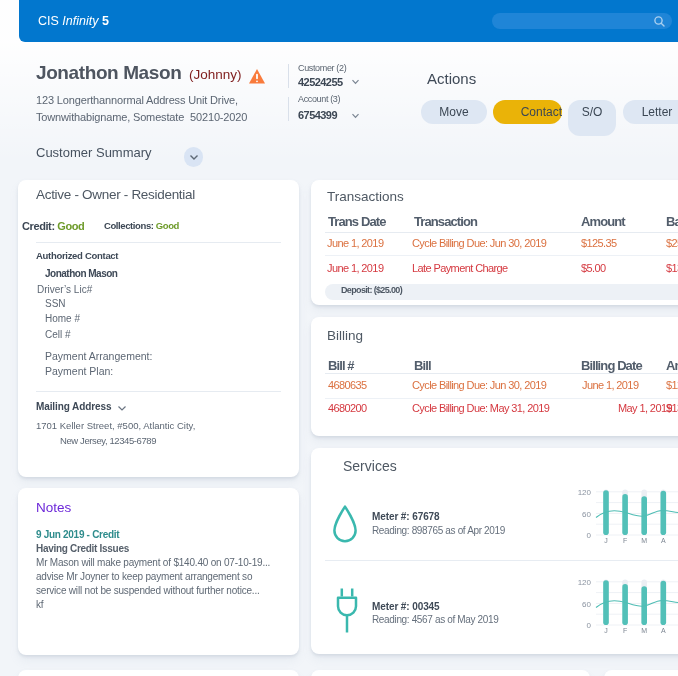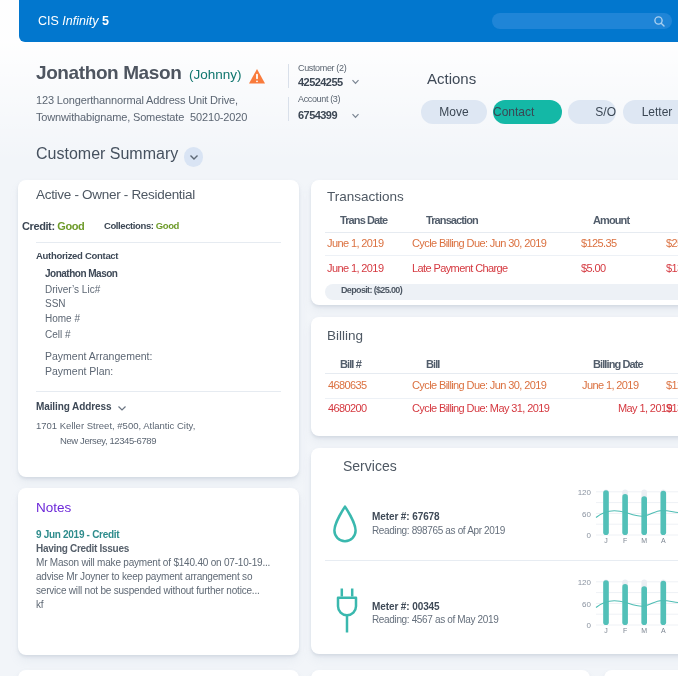--- a/index.html
+++ b/index.html
@@ -2,42 +2,42 @@
 <html><head>
 <meta charset="utf-8">
 <style>
   * { margin:0; padding:0; box-sizing:border-box; }
   html,body { width:678px; height:676px; overflow:hidden; }
   body { background:#f2f5f9; font-family:"Liberation Sans", sans-serif; position:relative; }
   .abs { position:absolute; white-space:nowrap; line-height:1; }
   .card { position:absolute; background:#fff; border-radius:8px;
           box-shadow:0 2px 3px rgba(150,163,185,.25), 0 6px 10px rgba(150,163,185,.10); }
   .hdr { font-size:13.5px; color:#4e5863; }
-  .th { font-size:11px; font-weight:bold; color:#525d6b; letter-spacing:-0.9px;margin-left:12px; }
+  .th { font-size:13px; font-weight:bold; color:#525d6b; letter-spacing:-0.9px; }
   .td { font-size:11px; letter-spacing:-0.6px; }
   .orange { color:#db7140; }
   .red { color:#d53940; }
   .divline { position:absolute; height:1px; background:#e6ebf1; }
 </style>
 </head>
 <body>
 
 <div class="abs" style="left:0;top:0;width:678px;height:162px;background:linear-gradient(rgba(255,255,255,.92) 42px,rgba(255,255,255,0));"></div>
 
 <div class="abs" style="left:19px;top:0;width:680px;height:42px;background:#0277ce;border-radius:0 0 0 6px;"></div>
 <div class="abs" style="left:38px;top:15.3px;font-size:12.5px;color:#fff;">CIS <i>Infinity</i> <b>5</b></div>
 
 <div class="abs" style="left:492px;top:13px;width:180px;height:16px;background:#1f85d7;border-radius:8px;"></div>
 <svg class="abs" style="left:650px;top:14px;" width="18" height="15" viewBox="0 0 18 15">
   <circle cx="8.5" cy="6.5" r="3.6" fill="none" stroke="#a9cfef" stroke-width="1.4"></circle>
   <line x1="11.2" y1="9.2" x2="14" y2="12" stroke="#a9cfef" stroke-width="1.4" stroke-linecap="round"></line>
 </svg>
 
 <div class="abs" style="left:36px;top:62.5px;font-size:19px;letter-spacing:-0.4px;font-weight:bold;color:#4e5560;">Jonathon Mason</div>
-<div class="abs" style="left:189px;top:67.5px;font-size:13.5px;color:#0f766e;">(Johnny)</div>
+<div class="abs" style="left:189px;top:67.5px;font-size:13.5px;color:#7f1d1d;">(Johnny)</div>
 <svg class="abs" style="left:247.5px;top:67.5px;" width="18" height="17" viewBox="0 0 18 17">
   <path d="M9 1 L17 15.6 H1 Z" fill="#f97b3c"></path>
   <rect x="8.1" y="5.8" width="1.8" height="5.4" rx=".9" fill="#fff"></rect>
   <rect x="8.1" y="12.4" width="1.8" height="1.8" rx=".9" fill="#fff"></rect>
 </svg>
 <div class="abs" style="left:36px;top:92.3px;font-size:11px;letter-spacing:-0.15px;color:#5b6572;line-height:16.5px;">123 Longerthannormal Address Unit Drive,<br>Townwithabigname, Somestate&nbsp;&nbsp;50210-2020</div>
 
 <div class="abs" style="left:288px;top:64px;width:1px;height:24px;background:#d9e0ea;"></div>
 <div class="abs" style="left:288px;top:97px;width:1px;height:24px;background:#d9e0ea;"></div>
 <div class="abs" style="left:298px;top:63.5px;font-size:9px;letter-spacing:-0.35px;color:#5a6470;">Customer (2)</div>
@@ -46,38 +46,38 @@
     <path d="M1.5 1.2 L4.5 4.4 L7.5 1.2" fill="none" stroke="#7a8592" stroke-width="1.2"></path>
   </svg>
 <div class="abs" style="left:298px;top:95.4px;font-size:9px;letter-spacing:-0.35px;color:#5a6470;">Account (3)</div>
 <div class="abs" style="left:298px;top:109.5px;font-size:11px;letter-spacing:-0.55px;font-weight:bold;color:#3c4754;">6754399</div>
 <svg class="abs" style="left:351px;top:112.5px;" width="9" height="6" viewBox="0 0 9 6">
     <path d="M1.5 1.2 L4.5 4.4 L7.5 1.2" fill="none" stroke="#7a8592" stroke-width="1.2"></path>
   </svg>
 
 <div class="abs" style="left:427px;top:71px;font-size:15px;color:#3f4a57;">Actions</div>
 <div class="abs" style="left:421px;top:100px;width:66px;height:24px;background:#dee7f3;border-radius:12px;font-size:12px;color:#3b4754;text-align:center;line-height:24px;">Move</div>
-<div class="abs" style="left:493px;top:100px;width:69px;height:24px;background:#14b8a6;border-radius:12px;font-size:12px;color:#3b4754;text-align:left;line-height:24px;">Contact</div>
-<div class="abs" style="left:568px;top:100px;width:48px;height:24px;background:#dee7f3;border-radius:12px;font-size:12px;color:#3b4754;text-align:right;line-height:24px;">S/O</div>
+<div class="abs" style="left:493px;top:100px;width:69px;height:24px;background:#eab308;border-radius:12px;font-size:12px;color:#3b4754;text-align:right;line-height:24px;">Contact</div>
+<div class="abs" style="left:568px;top:100px;width:48px;height:36px;background:#dee7f3;border-radius:12px;font-size:12px;color:#3b4754;text-align:center;line-height:24px;">S/O</div>
 <div class="abs" style="left:623px;top:100px;width:68px;height:24px;background:#dee7f3;border-radius:12px;font-size:12px;color:#3b4754;text-align:center;line-height:24px;">Letter</div>
 
-<div class="abs" style="left:36px;top:146px;font-size:16px;color:#46515f;">Customer Summary</div>
+<div class="abs" style="left:36px;top:146px;font-size:13px;color:#46515f;">Customer Summary</div>
 <div class="abs" style="left:183.5px;top:147px;width:19.5px;height:19.5px;border-radius:50%;background:#d9e4f4;"></div>
 <svg class="abs" style="left:188.5px;top:153.5px;" width="10" height="7" viewBox="0 0 10 7">
     <path d="M1.5 1.5 L5 5 L8.5 1.5" fill="none" stroke="#5d6875" stroke-width="1.4"></path>
   </svg>
 
 <div class="card" style="left:18px;top:180px;width:281px;height:297px;"></div>
 <div class="abs" style="left:36px;top:188.3px;font-size:13.5px;letter-spacing:-0.3px;color:#4e5863;">Active - Owner - Residential</div>
 <div class="abs" style="left:22px;top:220.7px;font-size:11px;letter-spacing:-0.4px;font-weight:bold;color:#3c4754;">Credit: <span style="color:#6e9b2a;">Good</span></div>
 <div class="abs" style="left:104px;top:220.7px;font-size:9.5px;letter-spacing:-0.4px;font-weight:bold;color:#3c4754;">Collections: <span style="color:#6e9b2a;">Good</span></div>
 <div class="divline" style="left:36px;top:241.5px;width:245px;"></div>
 <div class="abs" style="left:36px;top:250.9px;font-size:9.5px;letter-spacing:-0.3px;font-weight:bold;color:#3d4856;">Authorized Contact</div>
 <div class="abs" style="left:45px;top:268.9px;font-size:10px;letter-spacing:-0.5px;font-weight:bold;color:#3d4856;">Jonathon Mason</div>
-<div class="abs" style="left:45px;top:284.7px;font-size:10px;color:#5d6774;">Driver’s Lic#</div>
+<div class="abs" style="left:37px;top:284.7px;font-size:10px;color:#5d6774;">Driver’s Lic#</div>
 <div class="abs" style="left:45px;top:298.6px;font-size:10px;color:#5d6774;">SSN</div>
 <div class="abs" style="left:45px;top:314.4px;font-size:10px;color:#5d6774;">Home #</div>
 <div class="abs" style="left:45px;top:329.8px;font-size:10px;color:#5d6774;">Cell #</div>
 <div class="abs" style="left:45px;top:351.3px;font-size:10.5px;color:#5d6774;">Payment Arrangement:</div>
 <div class="abs" style="left:45px;top:366.2px;font-size:10.5px;color:#5d6774;">Payment Plan:</div>
 <div class="divline" style="left:36px;top:390.5px;width:245px;"></div>
 <div class="abs" style="left:36px;top:402.4px;font-size:10px;letter-spacing:-0.1px;font-weight:bold;color:#3d4856;">Mailing Address</div>
 <svg class="abs" style="left:117px;top:404.5px;" width="10" height="7" viewBox="0 0 10 7">
     <path d="M1.5 1.5 L5 5 L8.5 1.5" fill="none" stroke="#6a7482" stroke-width="1.2"></path>
   </svg>

